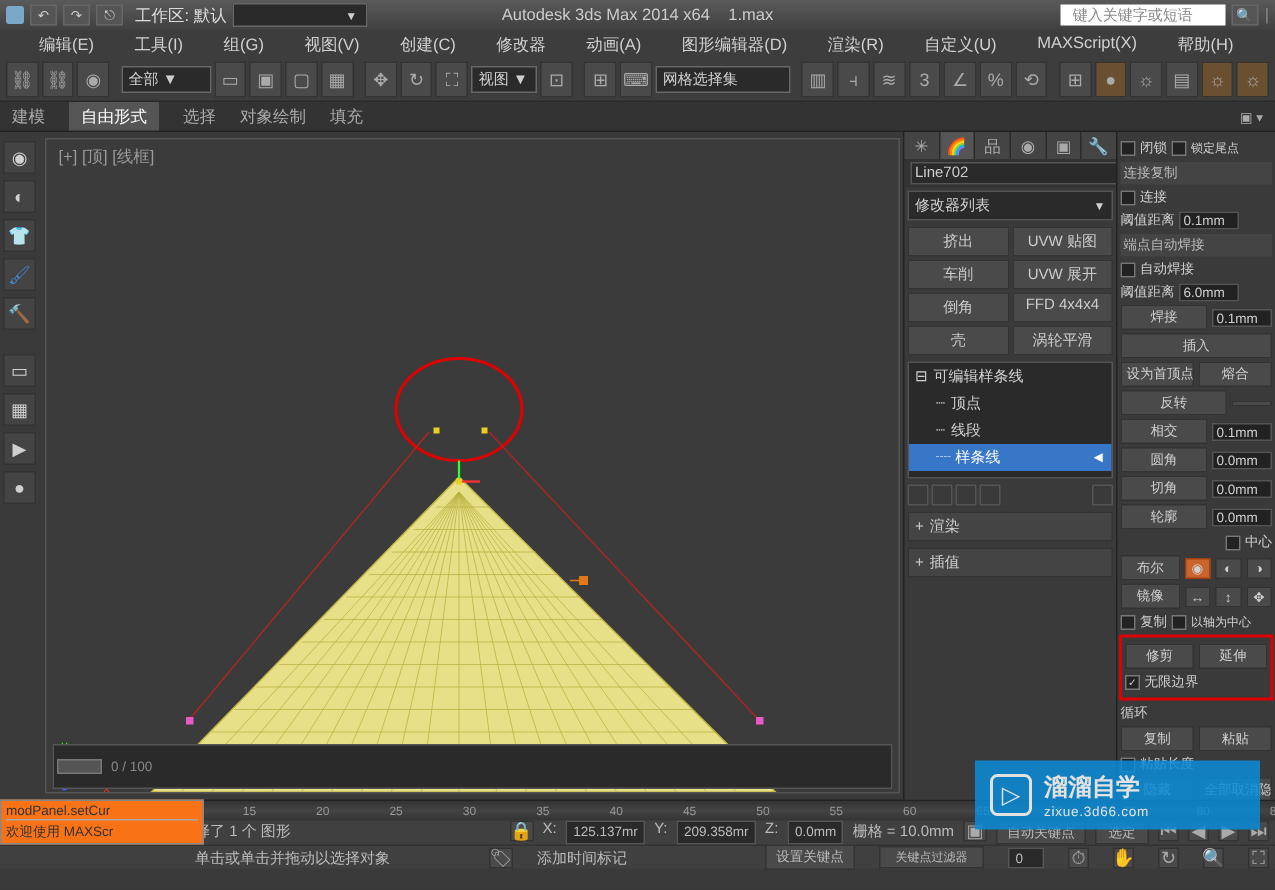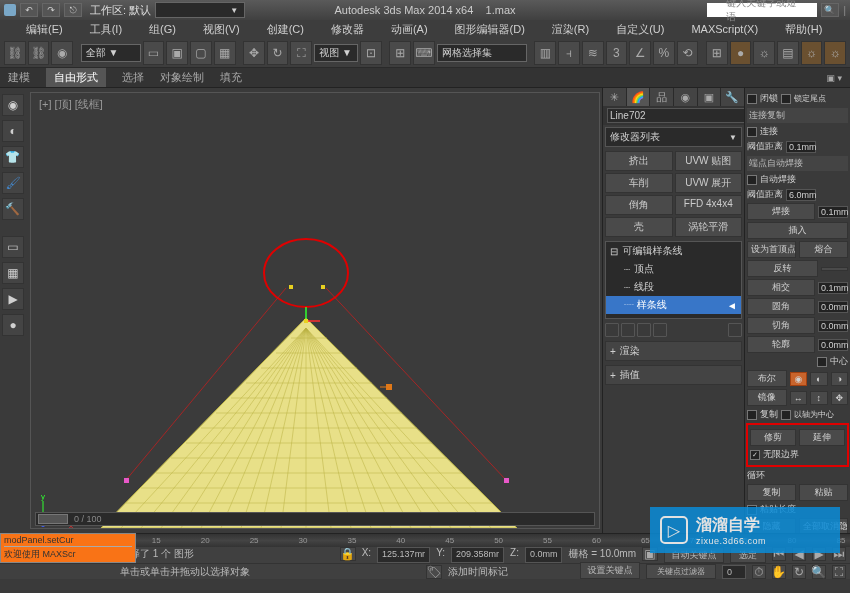--- a/index.html
+++ b/index.html
@@ -3,40 +3,40 @@
 <meta charset="utf-8">
 <style>
 * { margin: 0; padding: 0; box-sizing: border-box; font-family: "Microsoft YaHei", Arial, sans-serif; user-select: none; }
 body { width: 850px; height: 593px; background: #3a3a3a; color: #d0d0d0; font-size: 11px; overflow: hidden; position: relative; }
 .titlebar { height: 20px; background: linear-gradient(#5a5a5a,#404040); display: flex; align-items: center; padding: 0 4px; gap: 4px; }
 .app-icon { width: 12px; height: 12px; background: #7aa8c8; border-radius: 2px; }
 .tb-btn { width: 18px; height: 14px; background: #555; border: 1px solid #666; display: inline-flex; align-items: center; justify-content: center; font-size: 9px; }
 .ws-label { font-size: 11px; color: #ddd; margin-left: 4px; }
 .ws-drop { background: #2a2a2a; border: 1px solid #666; padding: 1px 6px; font-size: 11px; min-width: 90px; height: 16px; display: inline-flex; align-items: center; justify-content: space-between; }
 .title-center { position: absolute; left: 50%; transform: translateX(-50%); font-size: 11px; color: #ccc; }
-.search-box { background: #fff; width: 110px; height: 14px; font-size: 10px; color: #888; padding: 0 19px; display: flex; align-items: center; }
+.search-box { background: #fff; width: 110px; height: 14px; font-size: 10px; color: #888; padding: 0 8px; display: flex; align-items: center; }
 .brand { position: absolute; right: 6px; display: flex; align-items: center; gap: 6px; font-size: 11px; }
 .brand-cn { color: #88c; }
 .brand-url { color: #888; font-size: 9px; letter-spacing: 0.5px; }
 .menubar { height: 18px; background: #3d3d3d; display: flex; align-items: center; padding: 0 6px; gap: 2px; font-size: 11px; }
 .menubar span { padding: 2px 5px; margin-left: 15px; }
 .toolbar { height: 30px; background: #3d3d3d; display: flex; align-items: center; padding: 0 4px; gap: 2px; border-bottom: 1px solid #2a2a2a; }
 .tool-btn { width: 24px; height: 24px; background: #4a4a4a; border: 1px solid #333; display: flex; align-items: center; justify-content: center; font-size: 12px; color: #aaa; }
 .tool-btn.colored { background: #6a5030; }
 .toolbar-sep { width: 4px; }
 .drop-small { background: #2a2a2a; border: 1px solid #666; font-size: 10px; padding: 1px 4px; min-width: 60px; height: 18px; }
 .ribbon { height: 20px; background: #333; display: flex; align-items: center; padding: 0 8px; gap: 16px; font-size: 11px; border-bottom: 1px solid #222; }
 .ribbon span { color: #aaa; }
 .ribbon .active { color: #fff; background: #555; padding: 2px 8px; }
 .main { display: flex; height: 445px; }
 .left-tools { width: 28px; background: #3a3a3a; display: flex; flex-direction: column; gap: 4px; padding: 6px 2px; }
 .lt-btn { width: 22px; height: 22px; background: #444; border: 1px solid #333; display: flex; align-items: center; justify-content: center; font-size: 12px; }
 .viewport { flex: 1; background: #3b3b3b; border: 1px solid #555; position: relative; margin: 4px 2px; }
 .vp-label { position: absolute; top: 4px; left: 8px; font-size: 11px; color: #999; }
-.timeline { position: absolute; bottom: 2px; left: 4px; right: 4px; height: 14px; background: #2a2a2a; border: 1px solid #555; display: flex; align-items: center; font-size: 9px; color: #888; }
+.timeline { position: absolute; bottom: 2px; left: 4px; right: 4px; height: 30px; background: #2a2a2a; border: 1px solid #555; display: flex; align-items: center; font-size: 9px; color: #888; }
 .timeline .slider { width: 30px; height: 10px; background: #555; border: 1px solid #777; margin-left: 2px; }
 .right-panel { width: 142px; background: #3a3a3a; border-left: 1px solid #222; display: flex; flex-direction: column; font-size: 10px; }
 .rp-tabs { height: 18px; display: flex; gap: 1px; background: #2a2a2a; }
 .rp-tab { flex: 1; background: #444; display: flex; align-items: center; justify-content: center; font-size: 11px; color: #aaa; }
 .rp-tab.active { background: #555; color: #fff; }
 .rp-name { background: #333; padding: 2px 4px; display: flex; align-items: center; gap: 4px; }
 .rp-name input { flex: 1; background: #2a2a2a; border: 1px solid #555; color: #ccc; font-size: 10px; padding: 1px 2px; }
 .color-swatch { width: 14px; height: 14px; background: #e858c8; border: 1px solid #333; }
 .rp-drop { background: #2a2a2a; border: 1px solid #555; padding: 2px 4px; margin: 2px; display: flex; justify-content: space-between; align-items: center; }
 .rp-grid { display: grid; grid-template-columns: 1fr 1fr; gap: 2px; padding: 2px; }
@@ -44,29 +44,29 @@
 .rp-list { background: #2a2a2a; border: 1px solid #555; margin: 2px; min-height: 78px; font-size: 10px; }
 .rp-list-item { padding: 2px 4px; display: flex; align-items: center; gap: 4px; }
 .rp-list-item.sel { background: #3876c8; color: #fff; }
 .rp-minirow { display: flex; gap: 2px; padding: 2px; }
 .mini-ico { width: 14px; height: 14px; background: #3a3a3a; border: 1px solid #555; border-radius: 1px; }
 .rp-expand { background: #444; border: 1px solid #333; margin: 2px; padding: 2px 4px; display: flex; align-items: center; gap: 4px; font-size: 10px; }
 .side-panel { width: 106px; background: #3a3a3a; border-left: 1px solid #222; padding: 2px; font-size: 9px; overflow: hidden; }
 .sp-row { display: flex; align-items: center; gap: 3px; margin: 2px 0; }
 .sp-btn { background: #4a4a4a; border: 1px solid #333; padding: 1px 3px; flex: 1; text-align: center; font-size: 9px; white-space: nowrap; overflow: hidden; min-width: 0; }
 .sp-btn.highlight { background: #c8642c; border-color: #a04010; }
-.sp-spin { background: #222; border: 1px solid #555; width: 30px; font-size: 9px; padding: 0 2px; display: flex; }
+.sp-spin { background: #222; border: 1px solid #555; width: 40px; font-size: 9px; padding: 0 2px; display: flex; }
 .sp-sec { background: #444; font-size: 9px; padding: 1px 2px; margin-top: 3px; color: #bbb; }
 .chk { width: 10px; height: 10px; border: 1px solid #777; background: #222; display: inline-flex; align-items: center; justify-content: center; font-size: 7px; flex-shrink: 0; }
 .red-box { border: 2px solid #e00000; margin: 2px -1px; padding: 2px; }
 .bottom { height: 60px; background: #3a3a3a; }
-.ruler { height: 14px; background: linear-gradient(#333,#444,#333); display: flex; align-items: center; font-size: 8px; color: #999; padding: 0 14px; gap: 40px; border-top: 1px solid #222; }
+.ruler { height: 14px; background: linear-gradient(#333,#444,#333); display: flex; align-items: center; font-size: 8px; color: #999; padding: 0 24px; gap: 40px; border-top: 1px solid #222; }
 .status { height: 16px; background: #404040; display: flex; font-size: 10px; padding: 0 4px; gap: 6px; color: #bbb; }
 .status-cell { background: #2a2a2a; border: 1px solid #555; padding: 1px 4px; font-size: 9px; }
-.status2 { height: 16px; background: #404040; display: flex; align-items: flex-end; font-size: 10px; padding: 0 4px; gap: 6px; color: #bbb; border-top: 1px solid #333; }
+.status2 { height: 16px; background: #404040; display: flex; align-items: center; font-size: 10px; padding: 0 4px; gap: 16px; color: #bbb; border-top: 1px solid #333; }
 .script-area { position: absolute; left: 0; bottom: 30px; width: 136px; background: #f97316; border: 1px solid #888; font-size: 9px; color: #333; padding: 1px 3px; font-family: monospace; }
 .watermark { position: absolute; right: 10px; bottom: 40px; width: 190px; height: 46px; background: #0a8cd8; display: flex; align-items: center; gap: 8px; padding: 0 10px; opacity: 0.85; }
 .wm-icon { width: 28px; height: 28px; border: 2px solid #fff; border-radius: 5px; display: flex; align-items: center; justify-content: center; color: #fff; font-size: 16px; }
 .wm-text { color: #fff; }
 .wm-cn { font-size: 16px; font-weight: bold; }
 .wm-url { font-size: 9px; letter-spacing: 0.5px; }
 .tri-arrow { font-size: 8px; }
 svg.vp-svg { width: 100%; height: 100%; }
 </style>
 </head>

